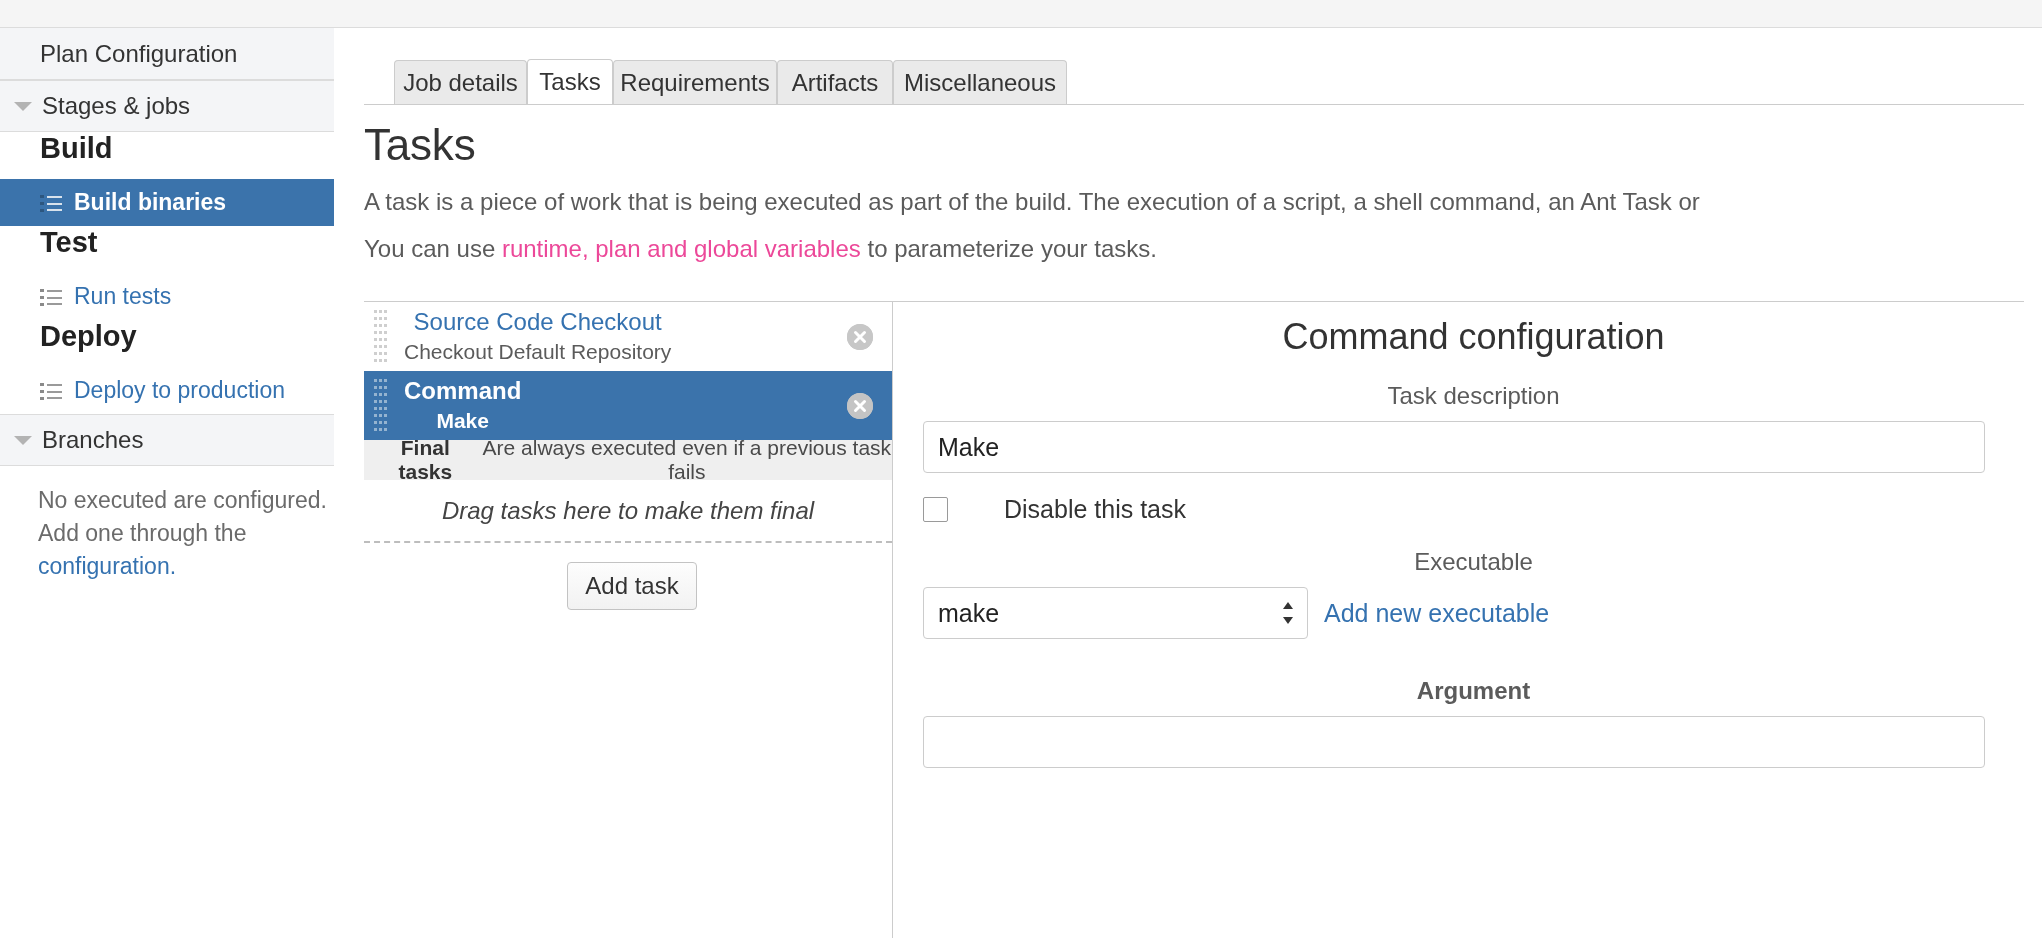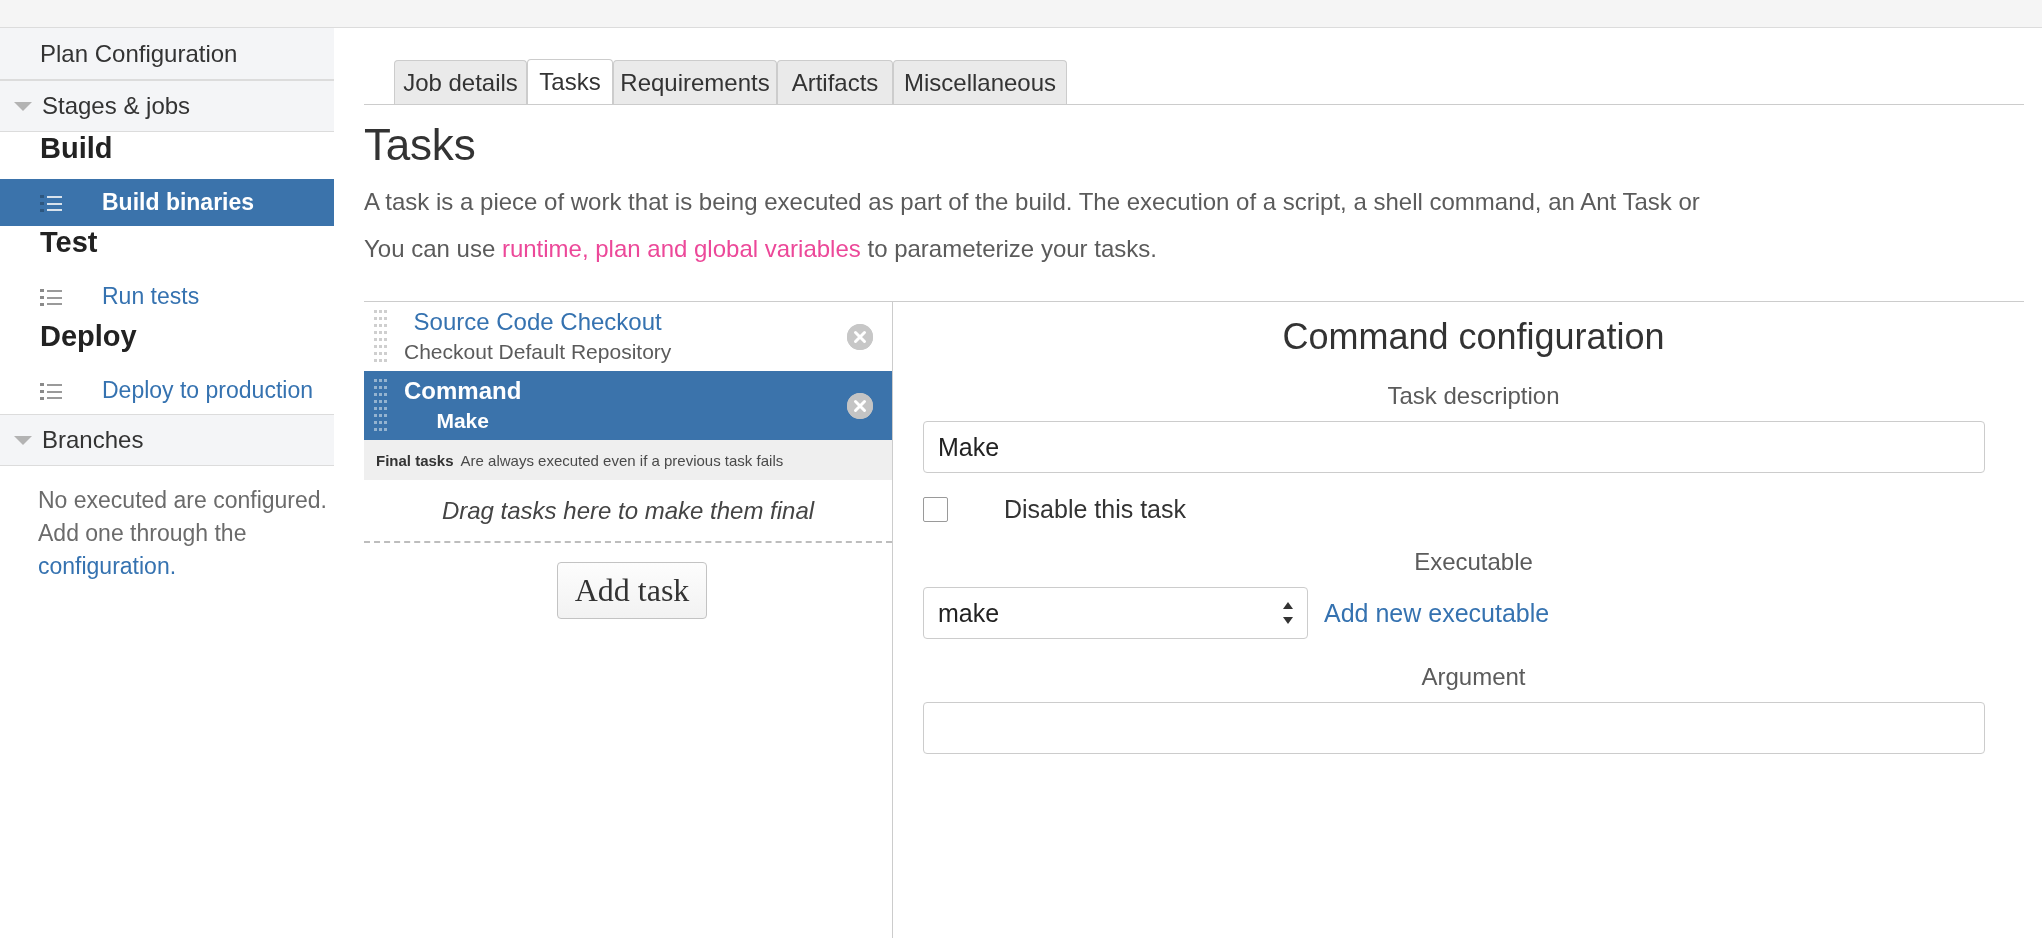--- a/index.html
+++ b/index.html
@@ -91,21 +91,20 @@
   }
   .job-row {
     height: 47px;
     display: flex;
     align-items: center;
     padding-left: 40px;
     box-sizing: border-box;
     font-size: 23px;
     color: #3572b0;
     position: relative;
-    gap: 28px;
   }
   .job-row.selected {
     background: #3b73ab;
     color: #fff;
     font-weight: bold;
   }
   .job-row.selected::after {
     content: "";
     position: absolute;
     right: -11px; top: 50%;
@@ -256,21 +255,21 @@
     cursor: pointer;
   }
   .remove-btn svg { display: block; }
 
   .final-bar {
     height: 40px;
     background: #efefef;
     display: flex;
     align-items: center;
     padding-left: 12px;
-    font-size: 15px;
+    font-size: 21px;
     color: #4a4a4a;
     box-sizing: border-box;
   }
   .final-bar b { margin-right: 7px; color: #333; }
   .dropzone {
     height: 63px;
     display: flex;
     align-items: center;
     justify-content: center;
     font-style: italic;
@@ -278,25 +277,25 @@
     color: #444;
     border-bottom: 2px dashed #bdbdbd;
     box-sizing: border-box;
   }
   .addtask-wrap { padding: 19px 0 0 8px; }
   .btn {
     display: inline-block;
     background: linear-gradient(#fdfdfd, #f2f2f2);
     border: 1px solid #c3c3c3;
     border-radius: 4px;
-    font-size: 32px;
+    font-size: 24px;
     color: #333;
     padding: 9px 17px;
     cursor: pointer;
-    font-family: Liberation Serif, serif;
+    font-family: Liberation Sans, sans-serif;
   }
 
   
   #configpanel {
     position: absolute;
     left: 530px; top: 0;
     width: 1130px;
     height: 640px;
     padding: 14px 0 0 29px;
     box-sizing: border-box;
@@ -362,21 +361,21 @@
     margin-top: -13px;
     width: 12px; height: 26px;
   }
   .link {
     color: #3572b0;
     text-decoration: none;
     font-size: 25px;
     margin-left: 16px;
     cursor: pointer;
   }
-  .mt-arg { margin-top: 24px; }
+  .mt-arg { margin-top: 38px; font-weight: bold; }
 </style>
 </head>
 <body>
 
 <div id="topbar"></div>
 
 <div id="sidebar">
 
   <div class="side-head">
     <span>Plan Configuration</span>

